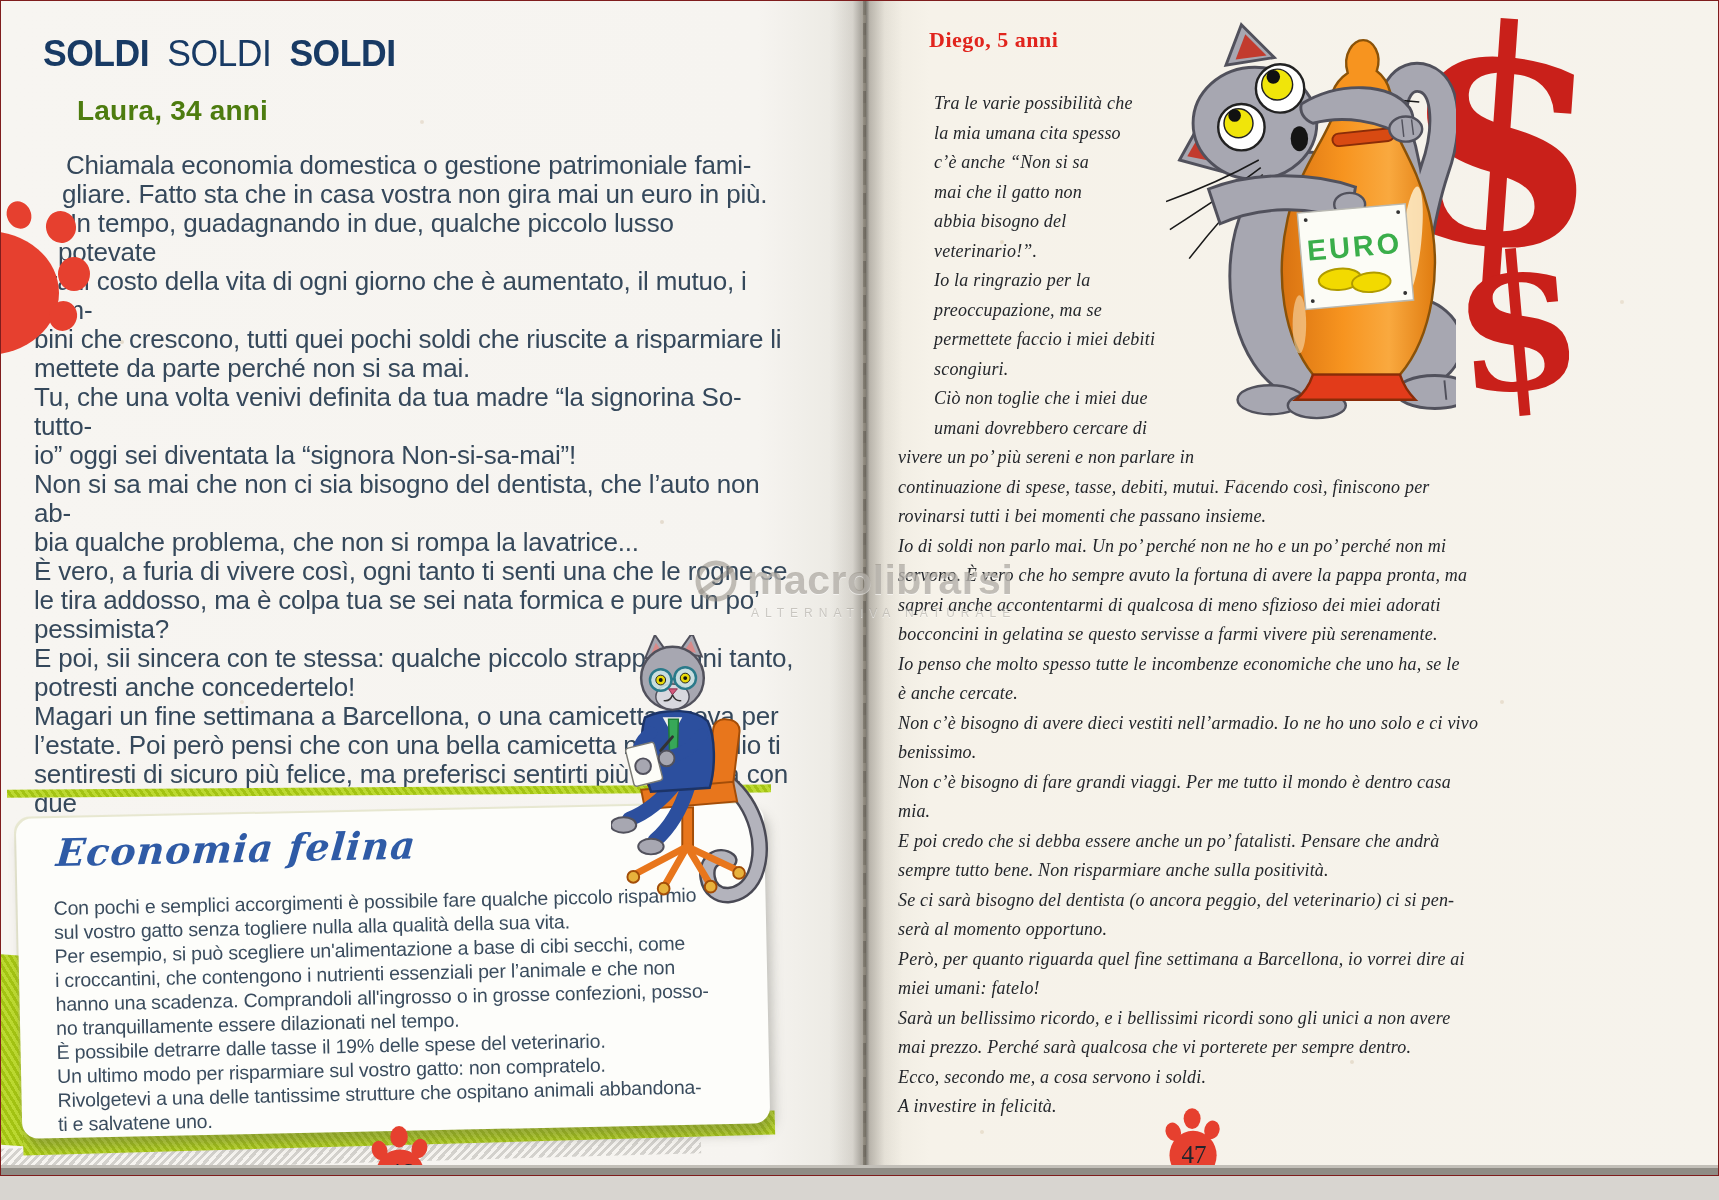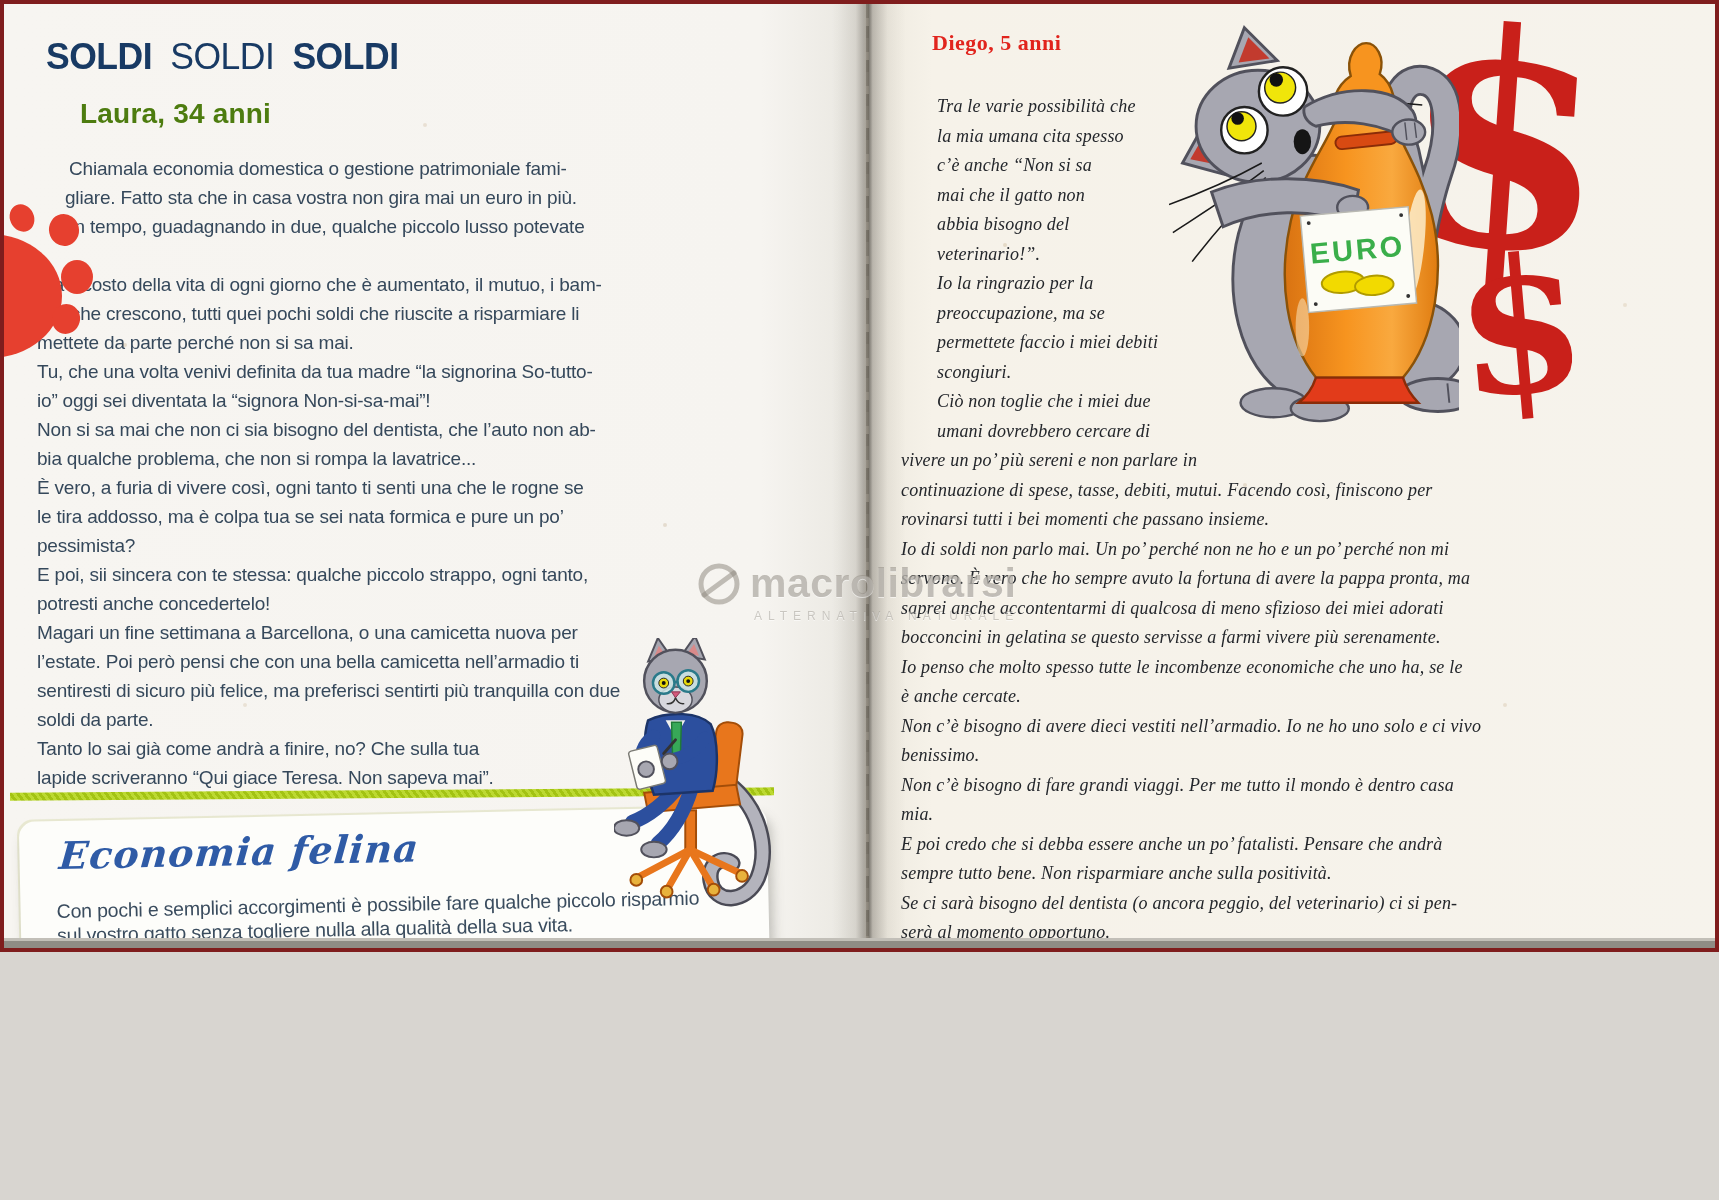--- a/index.html
+++ b/index.html
@@ -1,35 +1,35 @@
 <!DOCTYPE html>
 <html><head>
 <meta charset="utf-8">
 <style>
   html,body{margin:0;padding:0;background:#d8d5d0;}
-  #scan{position:relative;width:1719px;height:952px;background:#f3f0ea;overflow:hidden;
-        border:4px solid #7f1d1d;box-sizing:border-box;
+  #scan{position:relative;width:1719px;height:1176px;background:#f3f0ea;overflow:hidden;
+        border:1px solid #7f1d1d;box-sizing:border-box;
         font-family:"Liberation Sans",sans-serif;}
   .page{position:absolute;top:0;height:1200px;}
   #left-page{left:0;width:860px;background:linear-gradient(to right,#f7f5f1 0%,#f6f4f0 88%,#eceae4 97%,#e2dfd8 100%);}
   #right-page{left:860px;width:859px;background:linear-gradient(to right,#e6e2d9 0%,#f0ece2 3%,#f6f2e9 8%,#f6f3ec 100%);}
   
   #gutter{position:absolute;left:828px;top:0;width:74px;height:1200px;z-index:30;pointer-events:none;
     background:linear-gradient(to right,rgba(80,74,64,0) 0%,rgba(80,74,64,.10) 32%,rgba(60,55,46,.38) 46%,rgba(35,32,26,.55) 50%,rgba(60,55,46,.28) 55%,rgba(80,74,64,.07) 75%,rgba(80,74,64,0) 100%);}
   #gutter-line{position:absolute;left:862px;top:0;width:3px;height:1200px;z-index:31;background:
     repeating-linear-gradient(to bottom,#6b6559 0 14px,#8a8376 14px 22px,#5c564b 22px 34px);opacity:.55;pointer-events:none;}
   #bottom-edge{position:absolute;left:0;bottom:0;width:100%;height:7px;background:#8f8c85;z-index:60;}
   #bottom-edge2{position:absolute;left:0;bottom:7px;width:100%;height:3px;background:#c2bfb8;z-index:60;}
 
   
   #title{position:absolute;left:42px;top:32px;font-size:37px;letter-spacing:-.5px;color:#183a64;
          transform:scaleX(.96);transform-origin:left;white-space:nowrap;}
   #title .t-bold{font-weight:700;} #title .t-med{font-weight:400;margin:0 9px;}
   #subtitle{position:absolute;left:76px;top:94px;font-size:28px;font-weight:700;color:#4d7c0f;letter-spacing:.2px;}
-  .body-sans{color:#35485b;font-size:19px;line-height:29px;letter-spacing:-.2px;}
+  .body-sans{color:#35485b;font-size:26px;line-height:29px;letter-spacing:-.2px;}
   #intro-left{position:absolute;left:33px;top:150px;width:740px;}
   #intro-left .il{display:block;}
   #intro-left .i0{padding-left:32px;} #intro-left .i1{padding-left:28px;}
   #intro-left .i2{padding-left:24px;} #intro-left .i3{padding-left:14px;}
   #body-left{position:absolute;left:33px;top:266px;width:760px;white-space:pre-line;}
 
   
   .lime-stripe{background:repeating-linear-gradient(55deg,#bcd931 0 3px,#a3c313 3px 6px);}
   #green-ribbon{position:absolute;left:6px;top:786px;width:764px;height:8px;transform:rotate(-.4deg);}
   #green-wedge{position:absolute;left:-10px;top:955px;width:60px;height:190px;transform:rotate(4deg);z-index:1;}

